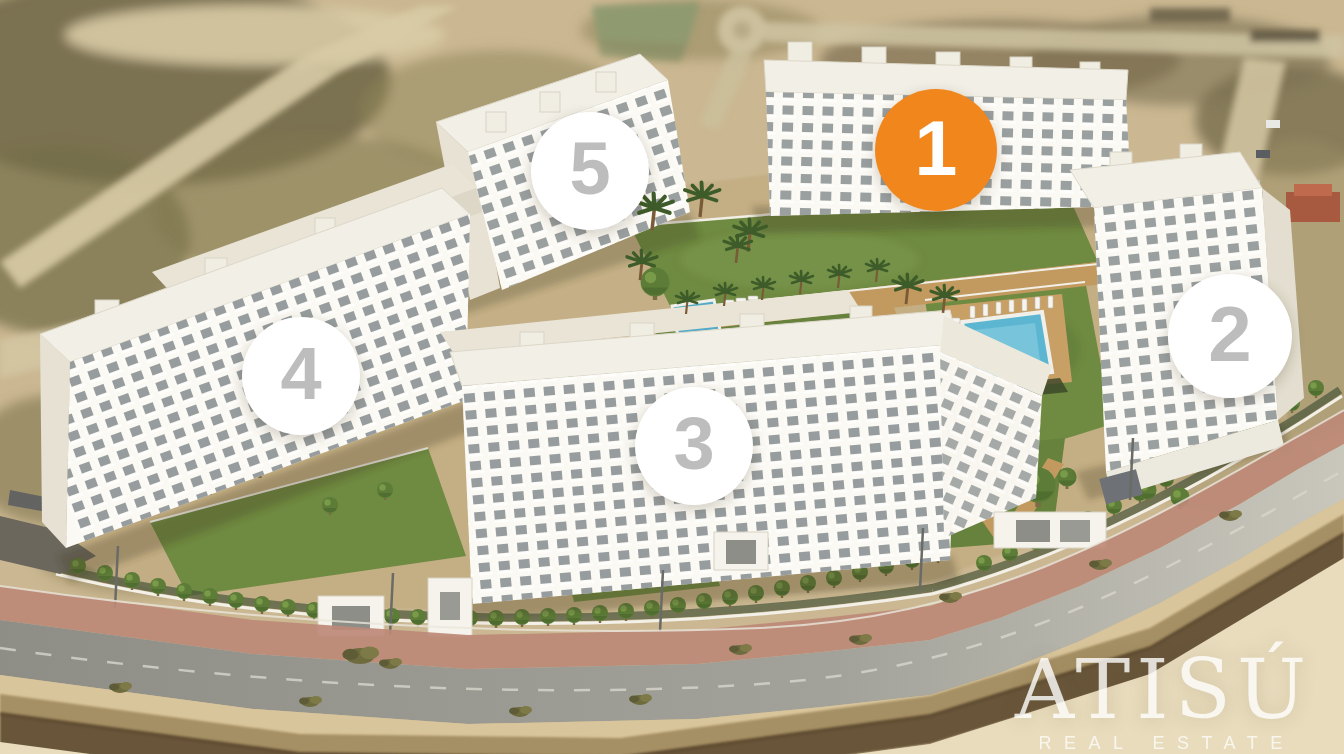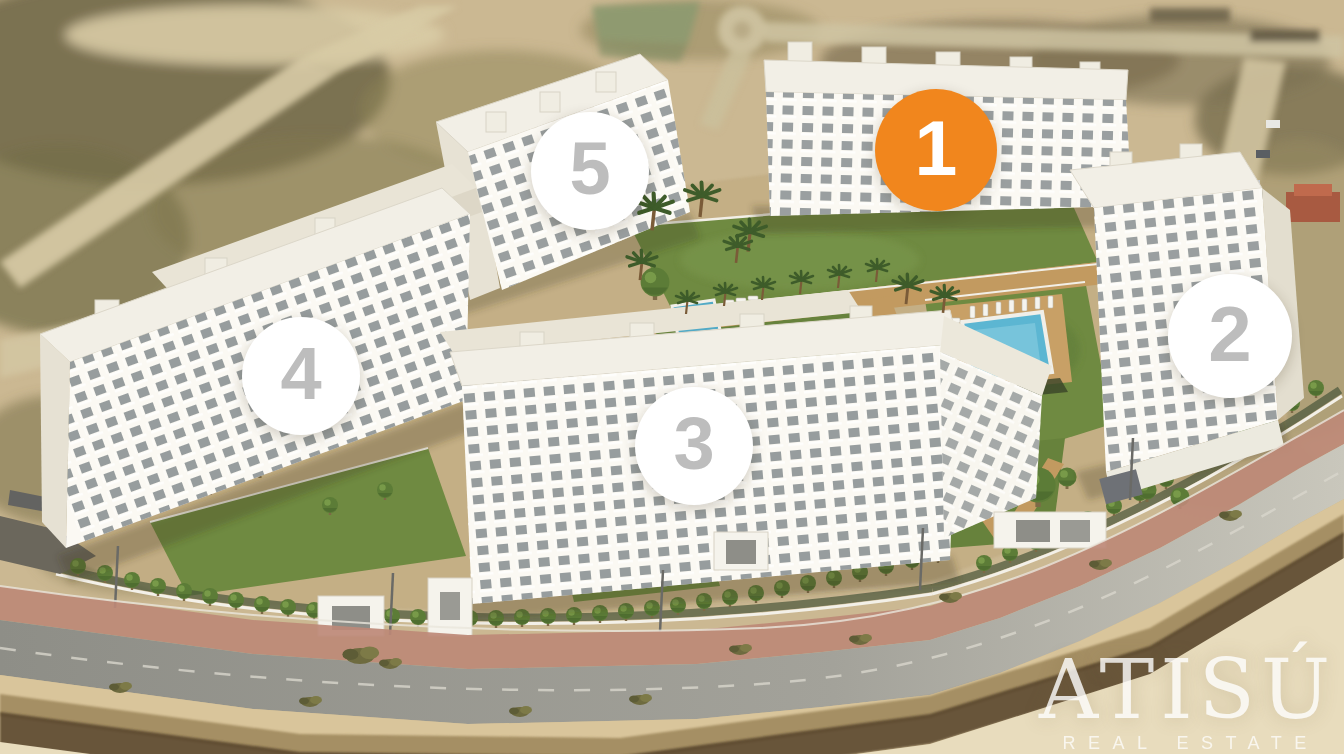--- a/index.html
+++ b/index.html
@@ -6,21 +6,21 @@
   #stage{position:relative;width:1344px;height:754px;overflow:hidden;
          font-family:"Liberation Sans",sans-serif;background:#cbb892;}
   #scene{position:absolute;left:0;top:0;width:100%;height:100%;display:block;}
   .marker{position:absolute;transform:translate(-50%,-50%);border-radius:50%;
           background:var(--df-bg,#fff);color:var(--df-tx,#bdbdbd);
           display:flex;align-items:center;justify-content:center;
           font-family:"Liberation Sans",sans-serif;font-weight:700;line-height:1;
           box-shadow:0 4px 14px rgba(50,35,10,.22);cursor:pointer;user-select:none;}
   .marker span{transform:translateY(-2px);}
   .marker.active{background:var(--hl-bg,#F1861D);color:var(--hl-tx,#fff);}
-  .watermark{position:absolute;right:14px;bottom:0;text-align:center;pointer-events:none;}
+  .watermark{position:absolute;right:38px;bottom:0;text-align:center;pointer-events:none;}
   .watermark .brand{font-family:"DejaVu Serif",serif;font-size:82px;line-height:1.04;
           letter-spacing:6px;margin-right:-6px;color:rgba(255,255,255,.80);
           text-shadow:0 0 18px rgba(120,100,60,.25);}
   .watermark .tagline{font-family:"Liberation Sans",sans-serif;font-size:18px;
           letter-spacing:12.5px;margin-right:-12.5px;margin-top:1px;
           color:rgba(255,255,255,.74);}
 </style>
 </head>
 <body>
 

